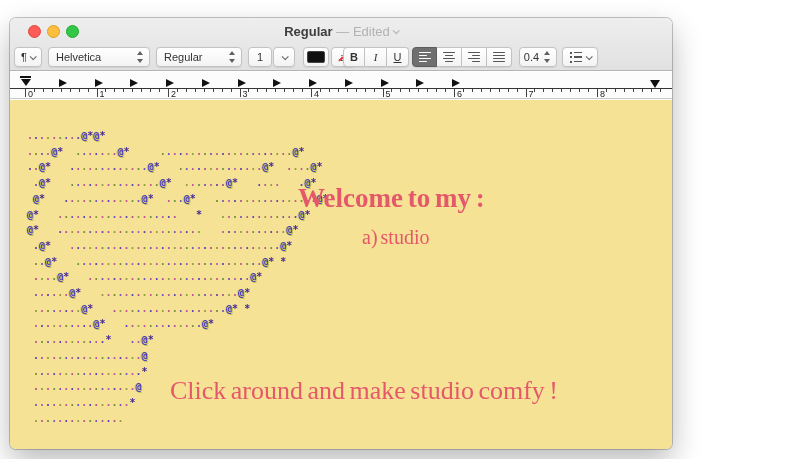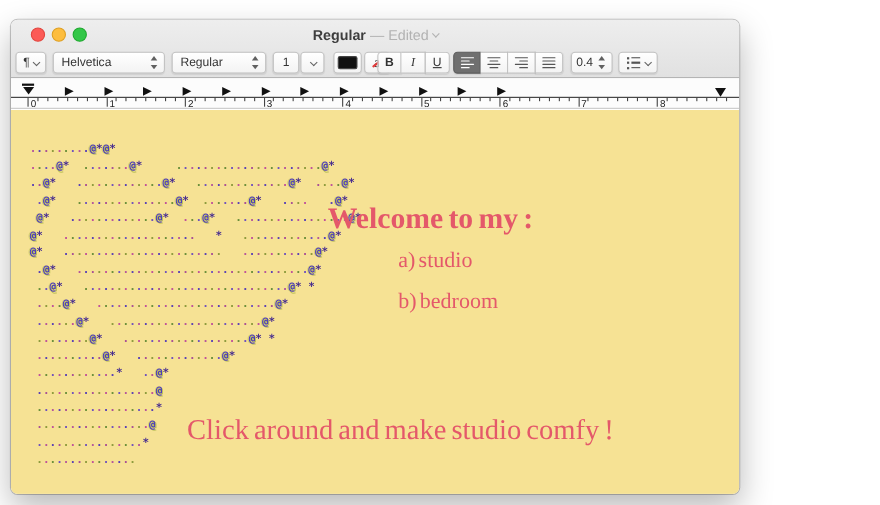--- a/index.html
+++ b/index.html
@@ -308,17 +308,16 @@
 <span> </span><span style="color: rgb(181, 85, 156);">.</span><span style="color: rgb(89, 64, 181);">.</span><span style="color: rgb(169, 79, 149);">.</span><span style="color: rgb(141, 155, 60);">.</span><span style="color: rgb(192, 81, 155);">.</span><span style="color: rgb(106, 143, 58);">.</span><span style="color: rgb(111, 81, 189);">.</span><span style="color: rgb(181, 85, 156);">.</span><span style="color: rgb(89, 64, 181);">.</span><span style="color: rgb(169, 79, 149);">.</span><span class="at" style="color: rgb(75, 57, 189);">@</span><span style="color: rgb(67, 41, 143);">*</span><span> </span><span> </span><span> </span><span style="color: rgb(89, 64, 181);">.</span><span style="color: rgb(169, 79, 149);">.</span><span style="color: rgb(141, 155, 60);">.</span><span style="color: rgb(192, 81, 155);">.</span><span style="color: rgb(106, 143, 58);">.</span><span style="color: rgb(111, 81, 189);">.</span><span style="color: rgb(181, 85, 156);">.</span><span style="color: rgb(89, 64, 181);">.</span><span style="color: rgb(169, 79, 149);">.</span><span style="color: rgb(141, 155, 60);">.</span><span style="color: rgb(192, 81, 155);">.</span><span style="color: rgb(106, 143, 58);">.</span><span style="color: rgb(111, 81, 189);">.</span><span class="at" style="color: rgb(75, 57, 189);">@</span><span style="color: rgb(67, 41, 143);">*</span>
 <span> </span><span style="color: rgb(192, 81, 155);">.</span><span style="color: rgb(106, 143, 58);">.</span><span style="color: rgb(111, 81, 189);">.</span><span style="color: rgb(181, 85, 156);">.</span><span style="color: rgb(89, 64, 181);">.</span><span style="color: rgb(169, 79, 149);">.</span><span style="color: rgb(141, 155, 60);">.</span><span style="color: rgb(192, 81, 155);">.</span><span style="color: rgb(106, 143, 58);">.</span><span style="color: rgb(111, 81, 189);">.</span><span style="color: rgb(181, 85, 156);">.</span><span style="color: rgb(89, 64, 181);">.</span><span style="color: rgb(67, 41, 143);">*</span><span> </span><span> </span><span> </span><span style="color: rgb(111, 81, 189);">.</span><span style="color: rgb(181, 85, 156);">.</span><span class="at" style="color: rgb(75, 57, 189);">@</span><span style="color: rgb(67, 41, 143);">*</span>
 <span> </span><span style="color: rgb(89, 64, 181);">.</span><span style="color: rgb(169, 79, 149);">.</span><span style="color: rgb(141, 155, 60);">.</span><span style="color: rgb(192, 81, 155);">.</span><span style="color: rgb(106, 143, 58);">.</span><span style="color: rgb(111, 81, 189);">.</span><span style="color: rgb(181, 85, 156);">.</span><span style="color: rgb(89, 64, 181);">.</span><span style="color: rgb(169, 79, 149);">.</span><span style="color: rgb(141, 155, 60);">.</span><span style="color: rgb(192, 81, 155);">.</span><span style="color: rgb(106, 143, 58);">.</span><span style="color: rgb(111, 81, 189);">.</span><span style="color: rgb(181, 85, 156);">.</span><span style="color: rgb(89, 64, 181);">.</span><span style="color: rgb(169, 79, 149);">.</span><span style="color: rgb(141, 155, 60);">.</span><span style="color: rgb(192, 81, 155);">.</span><span class="at" style="color: rgb(75, 57, 189);">@</span>
 <span> </span><span style="color: rgb(106, 143, 58);">.</span><span style="color: rgb(111, 81, 189);">.</span><span style="color: rgb(181, 85, 156);">.</span><span style="color: rgb(89, 64, 181);">.</span><span style="color: rgb(169, 79, 149);">.</span><span style="color: rgb(141, 155, 60);">.</span><span style="color: rgb(192, 81, 155);">.</span><span style="color: rgb(106, 143, 58);">.</span><span style="color: rgb(111, 81, 189);">.</span><span style="color: rgb(181, 85, 156);">.</span><span style="color: rgb(89, 64, 181);">.</span><span style="color: rgb(169, 79, 149);">.</span><span style="color: rgb(141, 155, 60);">.</span><span style="color: rgb(192, 81, 155);">.</span><span style="color: rgb(106, 143, 58);">.</span><span style="color: rgb(111, 81, 189);">.</span><span style="color: rgb(181, 85, 156);">.</span><span style="color: rgb(89, 64, 181);">.</span><span style="color: rgb(67, 41, 143);">*</span>
 <span> </span><span style="color: rgb(169, 79, 149);">.</span><span style="color: rgb(141, 155, 60);">.</span><span style="color: rgb(192, 81, 155);">.</span><span style="color: rgb(106, 143, 58);">.</span><span style="color: rgb(111, 81, 189);">.</span><span style="color: rgb(181, 85, 156);">.</span><span style="color: rgb(89, 64, 181);">.</span><span style="color: rgb(169, 79, 149);">.</span><span style="color: rgb(141, 155, 60);">.</span><span style="color: rgb(192, 81, 155);">.</span><span style="color: rgb(106, 143, 58);">.</span><span style="color: rgb(111, 81, 189);">.</span><span style="color: rgb(181, 85, 156);">.</span><span style="color: rgb(89, 64, 181);">.</span><span style="color: rgb(169, 79, 149);">.</span><span style="color: rgb(141, 155, 60);">.</span><span style="color: rgb(192, 81, 155);">.</span><span class="at" style="color: rgb(75, 57, 189);">@</span>
 <span> </span><span style="color: rgb(111, 81, 189);">.</span><span style="color: rgb(181, 85, 156);">.</span><span style="color: rgb(89, 64, 181);">.</span><span style="color: rgb(169, 79, 149);">.</span><span style="color: rgb(141, 155, 60);">.</span><span style="color: rgb(192, 81, 155);">.</span><span style="color: rgb(106, 143, 58);">.</span><span style="color: rgb(111, 81, 189);">.</span><span style="color: rgb(181, 85, 156);">.</span><span style="color: rgb(89, 64, 181);">.</span><span style="color: rgb(169, 79, 149);">.</span><span style="color: rgb(141, 155, 60);">.</span><span style="color: rgb(192, 81, 155);">.</span><span style="color: rgb(106, 143, 58);">.</span><span style="color: rgb(111, 81, 189);">.</span><span style="color: rgb(181, 85, 156);">.</span><span style="color: rgb(67, 41, 143);">*</span>
 <span> </span><span style="color: rgb(141, 155, 60);">.</span><span style="color: rgb(192, 81, 155);">.</span><span style="color: rgb(106, 143, 58);">.</span><span style="color: rgb(111, 81, 189);">.</span><span style="color: rgb(181, 85, 156);">.</span><span style="color: rgb(89, 64, 181);">.</span><span style="color: rgb(169, 79, 149);">.</span><span style="color: rgb(141, 155, 60);">.</span><span style="color: rgb(192, 81, 155);">.</span><span style="color: rgb(106, 143, 58);">.</span><span style="color: rgb(111, 81, 189);">.</span><span style="color: rgb(181, 85, 156);">.</span><span style="color: rgb(89, 64, 181);">.</span><span style="color: rgb(169, 79, 149);">.</span><span style="color: rgb(141, 155, 60);">.</span>
 </pre>
     <div class="doc-text t-welcome" style="color: rgb(228, 88, 106); font-weight: bold;">Welcome to my :</div>
     <div class="doc-text t-item-a" style="color: rgb(228, 88, 106);">a) studio</div>
-    <div class="doc-text t-item-b" style="color: rgb(228, 88, 106);">b) bedroom</div>
     <div class="doc-text t-footer" style="color: rgb(228, 88, 106);">Click around and make studio comfy !</div>
   </div>
 
 </div>
 
 </body></html>

